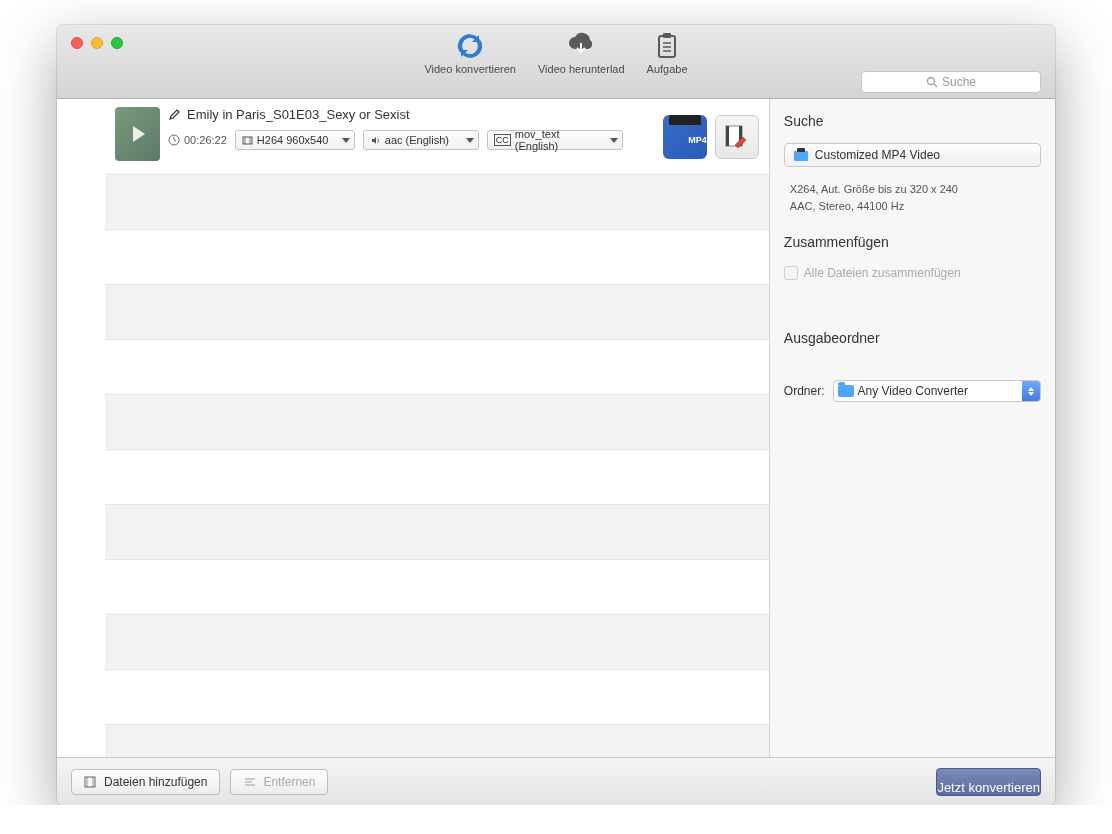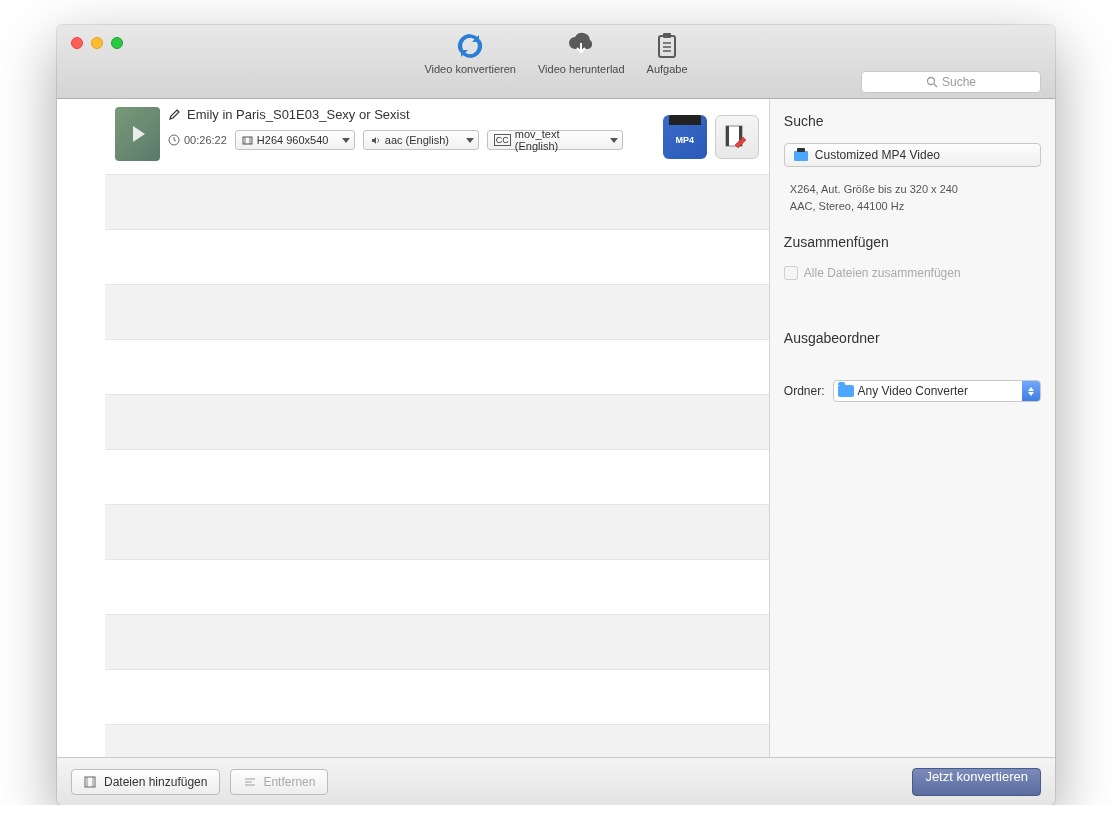--- a/index.html
+++ b/index.html
@@ -65,21 +65,21 @@
 }
 .sel::after {
   content: ""; position: absolute; right: 4px; top: 7px;
   width: 0; height: 0; border-left: 4px solid transparent;
   border-right: 4px solid transparent; border-top: 5px solid #555;
 }
 .icons { display: flex; gap: 8px; align-items: center; }
 .bigicon { width: 44px; height: 44px; border-radius: 6px; }
 .clip {
   background: linear-gradient(135deg,#3a6bc8,#2a5ab8);
-  position: relative; display: flex; align-items: center; justify-content: center; margin-left: 32px;
+  position: relative; display: flex; align-items: center; justify-content: flex-end; margin-left: 32px;
 }
 .clip::before {
   content: ""; position: absolute; top: 0; left: 6px; right: 6px; height: 10px;
   background: #222; border-radius: 2px 2px 0 0;
 }
 .clip span { color: #fff; font-size: 9px; font-weight: bold; margin-top: 6px; }
 .film {
   background: linear-gradient(#f5f5f5,#e8e8e8);
   border: 1px solid #ccc;
   display: flex; align-items: center; justify-content: center;
@@ -120,22 +120,22 @@
   border: 1px solid #bcbcbc; border-radius: 4px;
   height: 26px; padding: 0 12px; display: flex; align-items: center; gap: 6px;
   font-size: 12px; color: #333;
 }
 .fbtn.dis { color: #aaa; }
 .fbtn svg { width: 14px; height: 14px; }
 .spacer { flex: 1; }
 .convert {
   background: linear-gradient(#7a8bb8,#5a6ca0);
   border: 1px solid #4a5a88; border-radius: 4px;
-  height: 28px; padding: 0 12px; color: #fff; font-size: 13px;
-  display: flex; align-items: flex-start;
+  height: 28px; padding: 0 0; color: #fff; font-size: 13px;
+  display: flex; align-items: flex-end;
 }
 svg { display: block; }
 </style>
 </head>
 <body>
 
 <div class="window">
   <div class="titlebar">
     <div class="traffic">
       <div class="tl r"></div>

